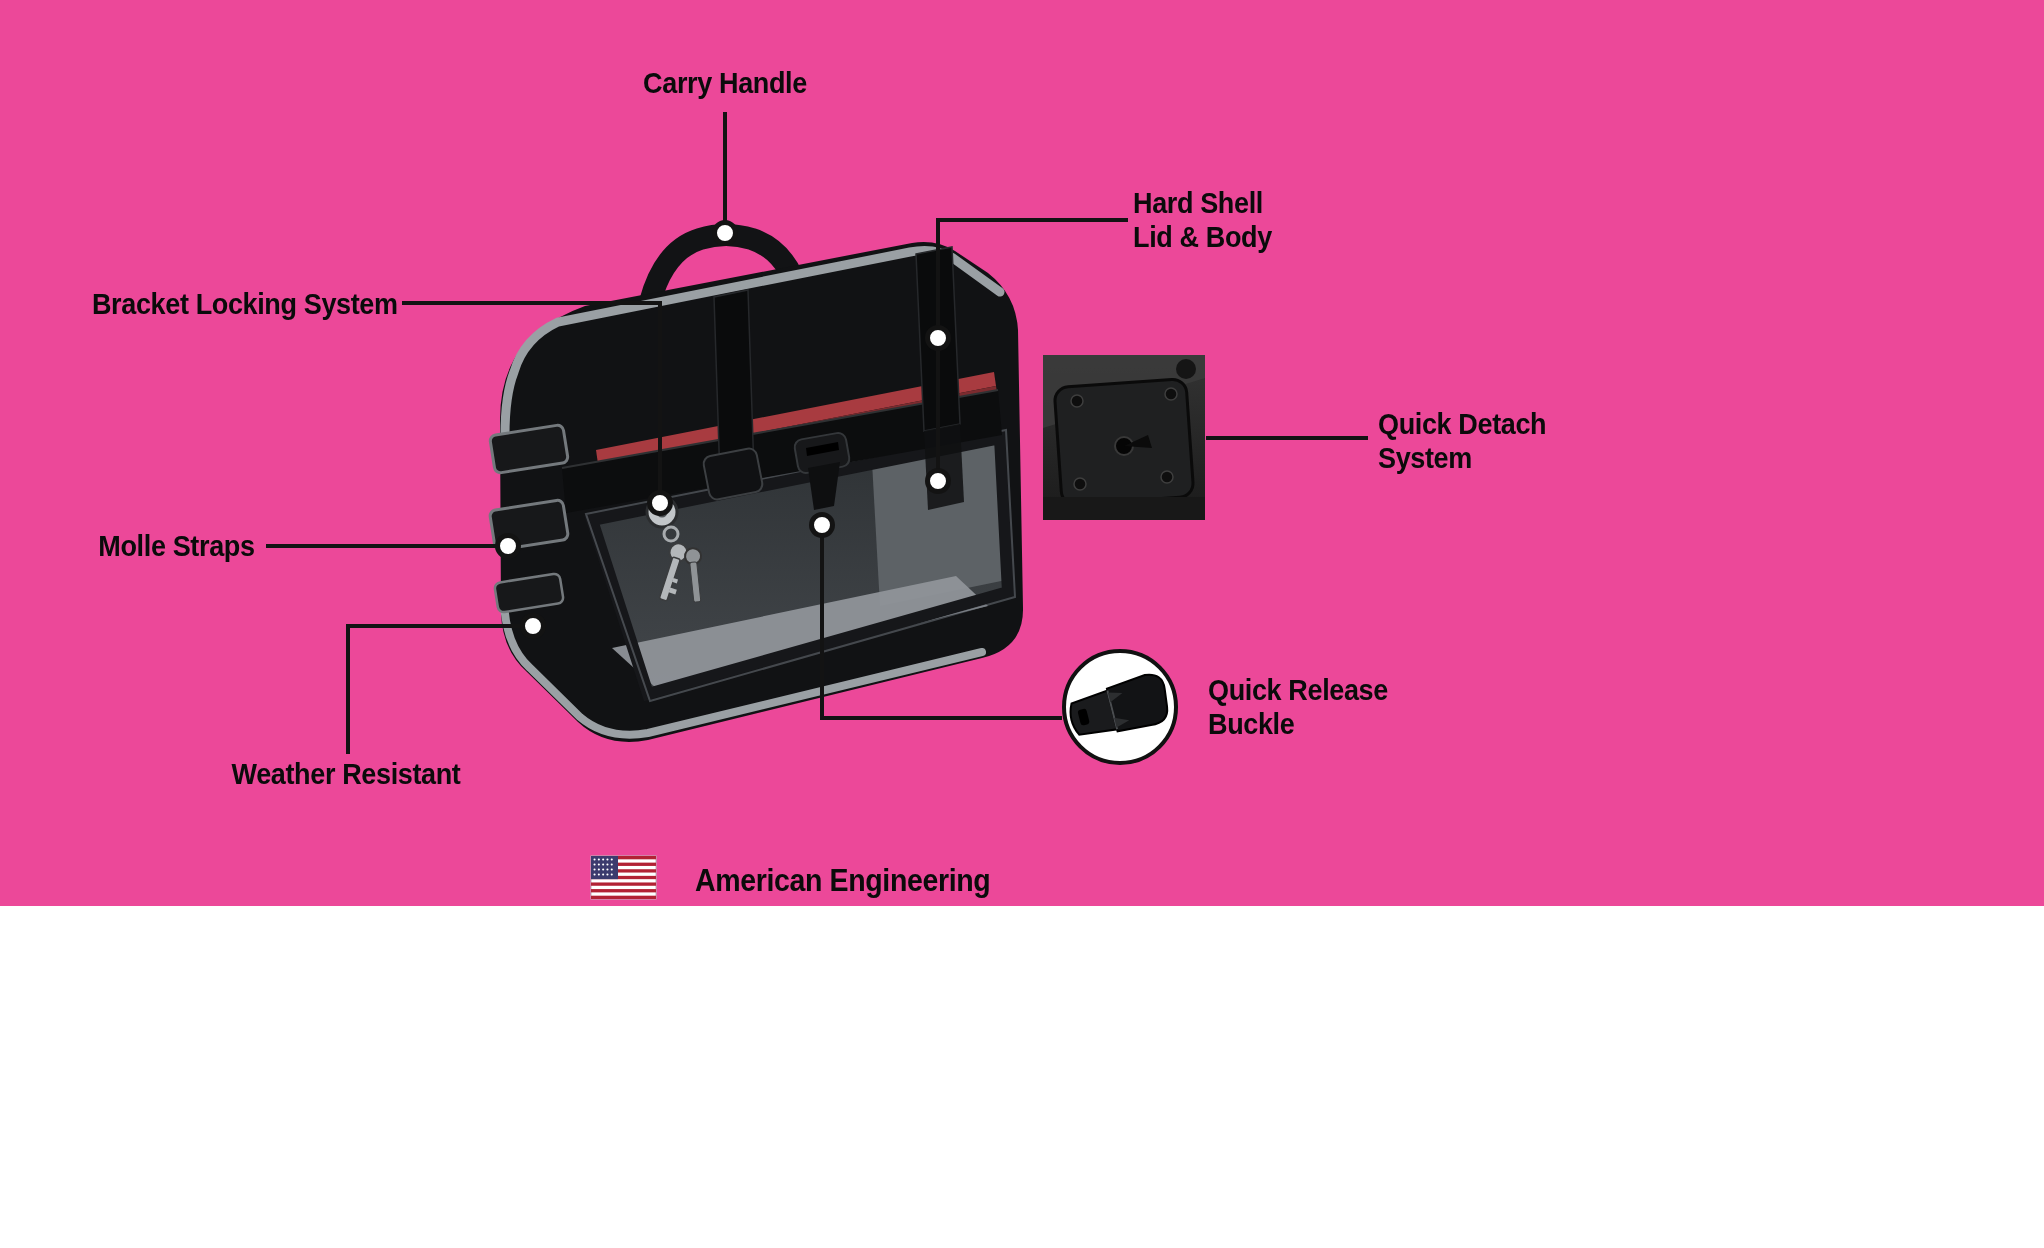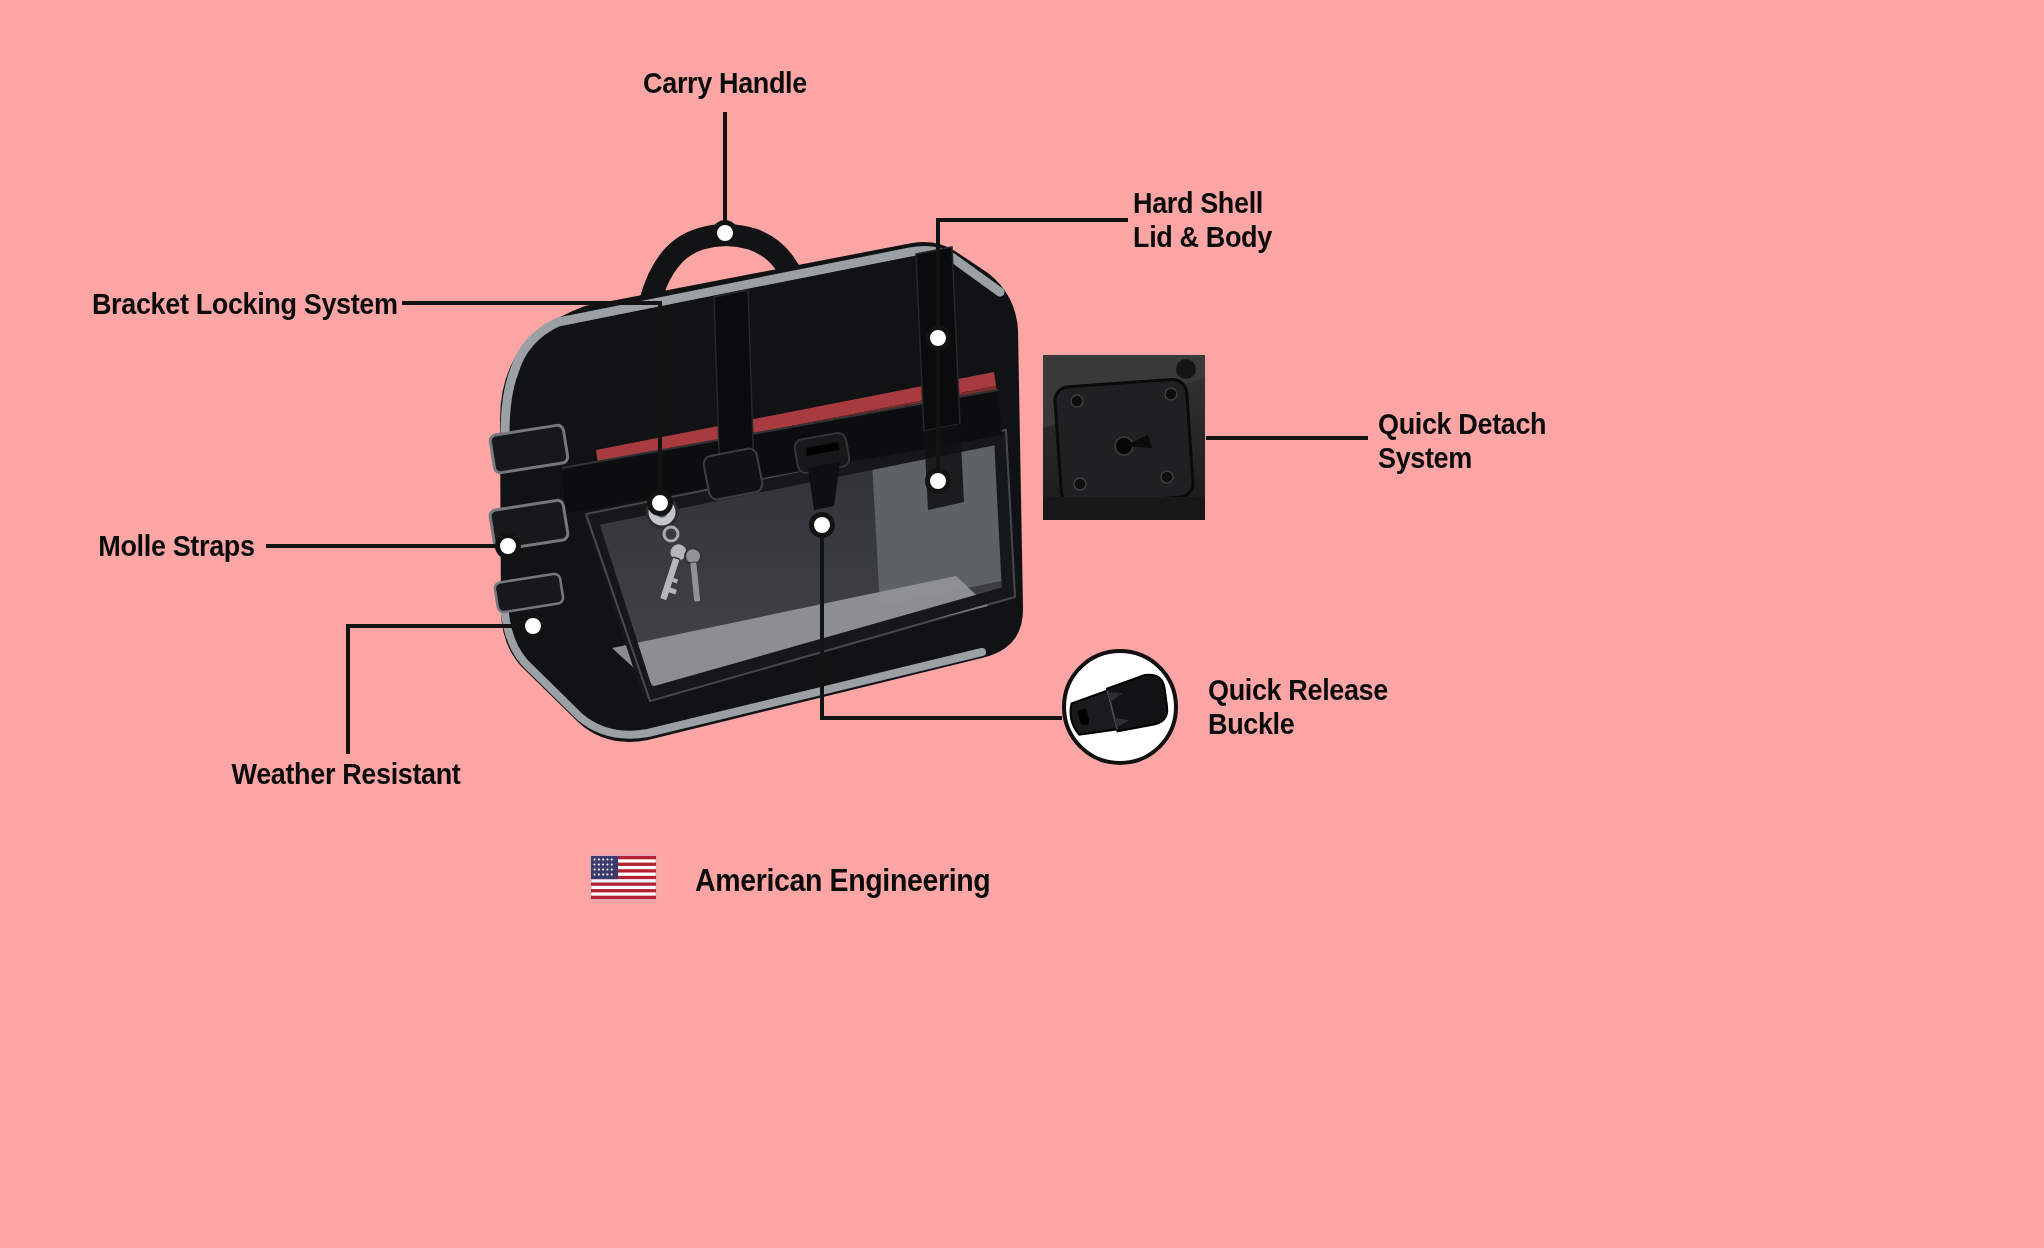--- a/index.html
+++ b/index.html
@@ -1,18 +1,18 @@
 <!DOCTYPE html>
 <html><head>
 <meta charset="utf-8">
 <style>
   * { margin:0; padding:0; box-sizing:border-box; }
   html,body { background:#ffffff; }
   .canvas {
-    position:relative; width:2044px; height:1248px; background:#fca5a5;
+    position:relative; width:2044px; height:906px; background:#ec4899;
     font-family:"Liberation Sans", sans-serif; overflow:hidden;
   }
   .svg-layer { position:absolute; left:0; top:0; width:2044px; height:1248px; }
   .label {
     position:absolute; font-weight:700; font-size:30px; line-height:34px;
     color:#0b0b0b; letter-spacing:-0.4px; white-space:nowrap;
   }
   .l-carry    { left:725px;  top:66px;  transform:translateX(-50%) scaleX(.9); transform-origin:center top; text-align:center; }
   .l-hardshell{ left:1133px; top:186px; transform:scaleX(.9); transform-origin:left top; }
   .l-bracket  { right:1646px; top:287px; transform:scaleX(.9); transform-origin:right top; text-align:right; }

